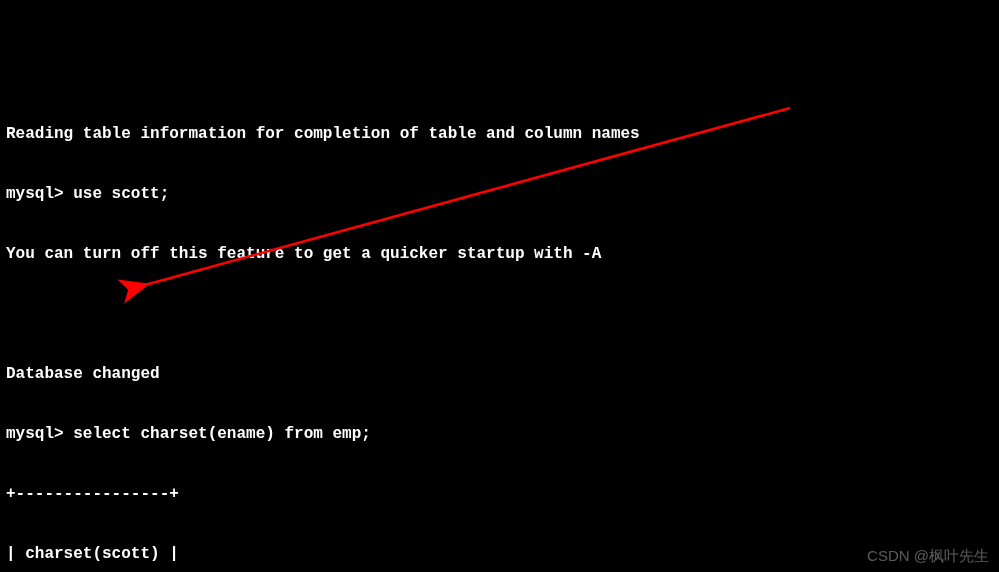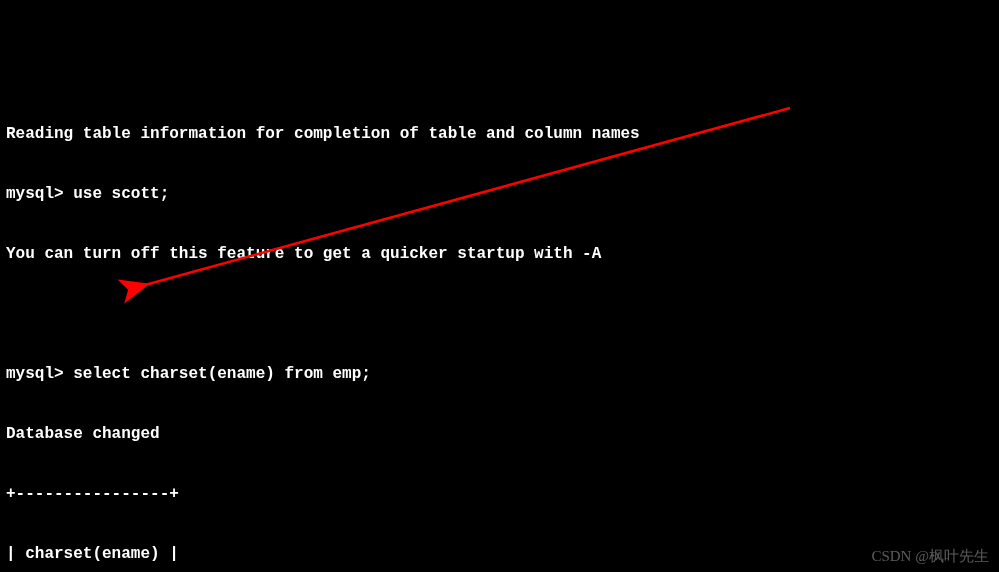--- a/index.html
+++ b/index.html
@@ -34,41 +34,41 @@
       left: 0;
       width: 999px;
       height: 572px;
       z-index: 2;
       pointer-events: none;
     }
     .watermark {
       position: absolute;
       bottom: 6px;
       right: 10px;
-      font-family: Liberation Serif, serif;
+      font-family: Liberation Sans, sans-serif;
       font-size: 15px;
       font-weight: normal;
       color: rgba(200, 200, 200, 0.45);
       z-index: 3;
     }
   </style>
 </head>
 <body>
 
 
 
 <div class="terminal">
   <div class="line">Reading table information for completion of table and column names</div>
   <div class="line">mysql&gt; use scott;</div>
   <div class="line">You can turn off this feature to get a quicker startup with -A</div>
   <div class="line"></div>
+  <div class="line">Database changed</div>
   <div class="line">mysql&gt; select charset(ename) from emp;</div>
-  <div class="line">Database changed</div>
   <div class="line">+----------------+</div>
-  <div class="line">| charset(ename) |</div>
+  <div class="line">| charset(scott) |</div>
   
   
   
   
   
   
   
   
   
   

